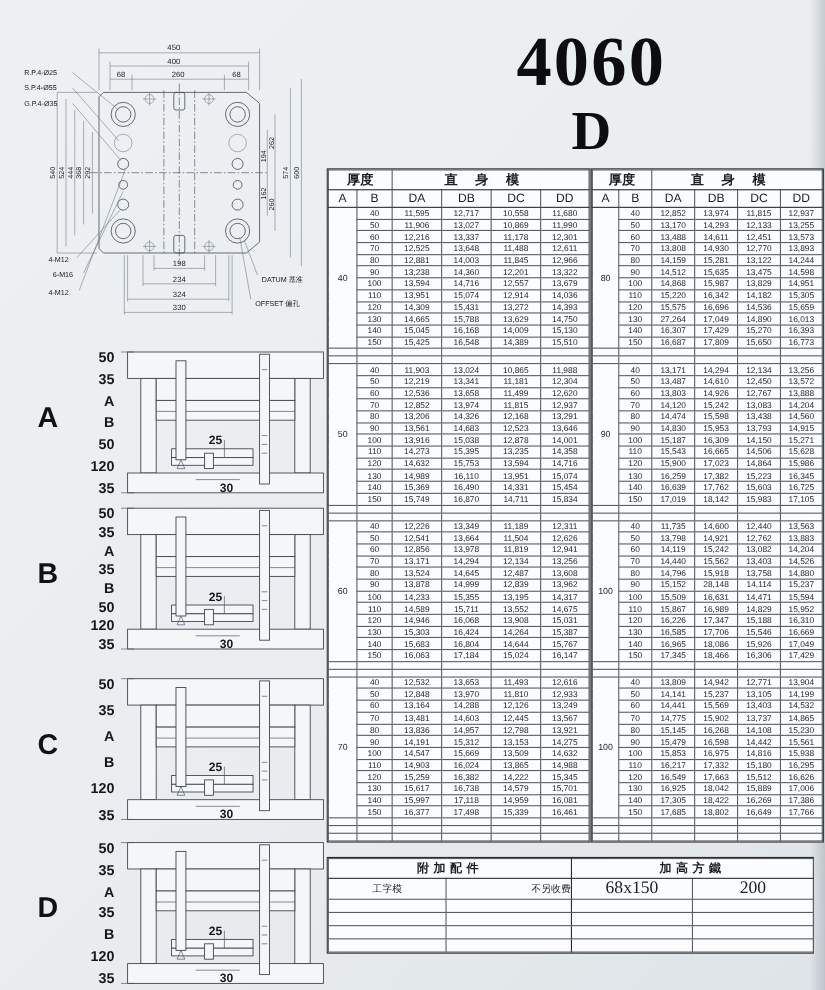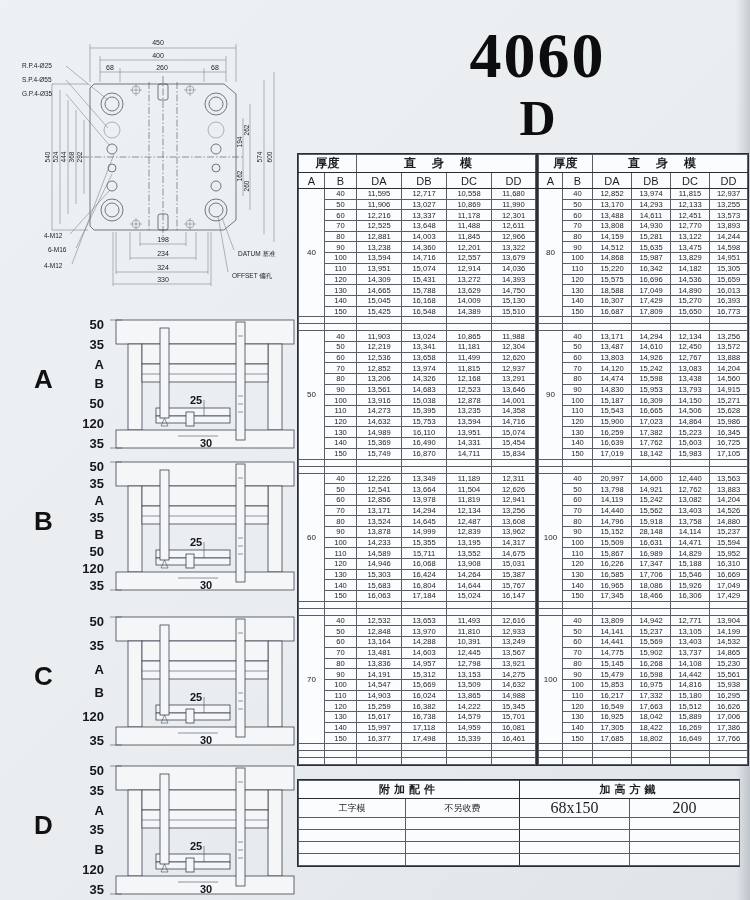--- a/index.html
+++ b/index.html
@@ -43,21 +43,21 @@
   table.mt td.acell{font-size:8px;}
   table.mt tr.sec-start td{border-top:1.3px solid #2a2d33;margin-top:30px;}
   table.mt tr.gap td{height:6px;}
 
   
   #bottom-table{position:absolute;left:297px;top:779px;width:441px;background:#fbfcfd;border:1.5px solid #2a2d33;}
   table.bt{border-collapse:collapse;table-layout:fixed;width:100%;}
   table.bt td,table.bt th{border:.6px solid #595e66;padding:0;text-align:center;font:9px "Liberation Sans",sans-serif;color:#1c1e22;height:11px;white-space:nowrap;overflow:hidden;font-weight:normal;margin-top:48px;}
   table.bt tr.hd th{height:17px;font:bold 11px "Liberation Serif",serif;letter-spacing:4px;border-bottom:1px solid #2a2d33;}
   table.bt th.hl{border-right:1.3px solid #2a2d33;}
-  table.bt td.hl{border-right:1.3px solid #2a2d33;}
+  table.bt td.hl{border-right:1.3px solid #2a2d33;text-align:right;}
   table.bt td.num{font-size:16px;font-family:"Liberation Serif",serif;}
 </style>
 </head>
 <body>
 
 <div id="page">
   <div id="edge-shade"></div>
 
   <div id="title-block">
     <div id="title-number">4060</div>
@@ -690,21 +690,21 @@
             <td>50</td>
             <td>12,848</td>
             <td>13,970</td>
             <td>11,810</td>
             <td>12,933</td>
           </tr>
           <tr class="">
             <td>60</td>
             <td>13,164</td>
             <td>14,288</td>
-            <td>10,391</td>
+            <td>12,126</td>
             <td>13,249</td>
           </tr>
           <tr class="">
             <td>70</td>
             <td>13,481</td>
             <td>14,603</td>
             <td>12,445</td>
             <td>13,567</td>
           </tr>
           <tr class="">
@@ -872,21 +872,21 @@
           </tr>
           <tr class="">
             <td>120</td>
             <td>15,575</td>
             <td>16,696</td>
             <td>14,536</td>
             <td>15,659</td>
           </tr>
           <tr class="">
             <td>130</td>
-            <td>18,588</td>
+            <td>27,264</td>
             <td>17,049</td>
             <td>14,890</td>
             <td>16,013</td>
           </tr>
           <tr class="">
             <td>140</td>
             <td>16,307</td>
             <td>17,429</td>
             <td>15,270</td>
             <td>16,393</td>
@@ -1011,21 +1011,21 @@
             <td></td>
             <td></td>
             <td></td>
             <td></td>
             <td></td>
             <td></td>
           </tr>
           <tr class="sec-start">
             <td rowspan="12" class="acell">100</td>
             <td>40</td>
-            <td>20,997</td>
+            <td>11,735</td>
             <td>14,600</td>
             <td>12,440</td>
             <td>13,563</td>
           </tr>
           <tr class="">
             <td>50</td>
             <td>13,798</td>
             <td>14,921</td>
             <td>12,762</td>
             <td>13,883</td>

